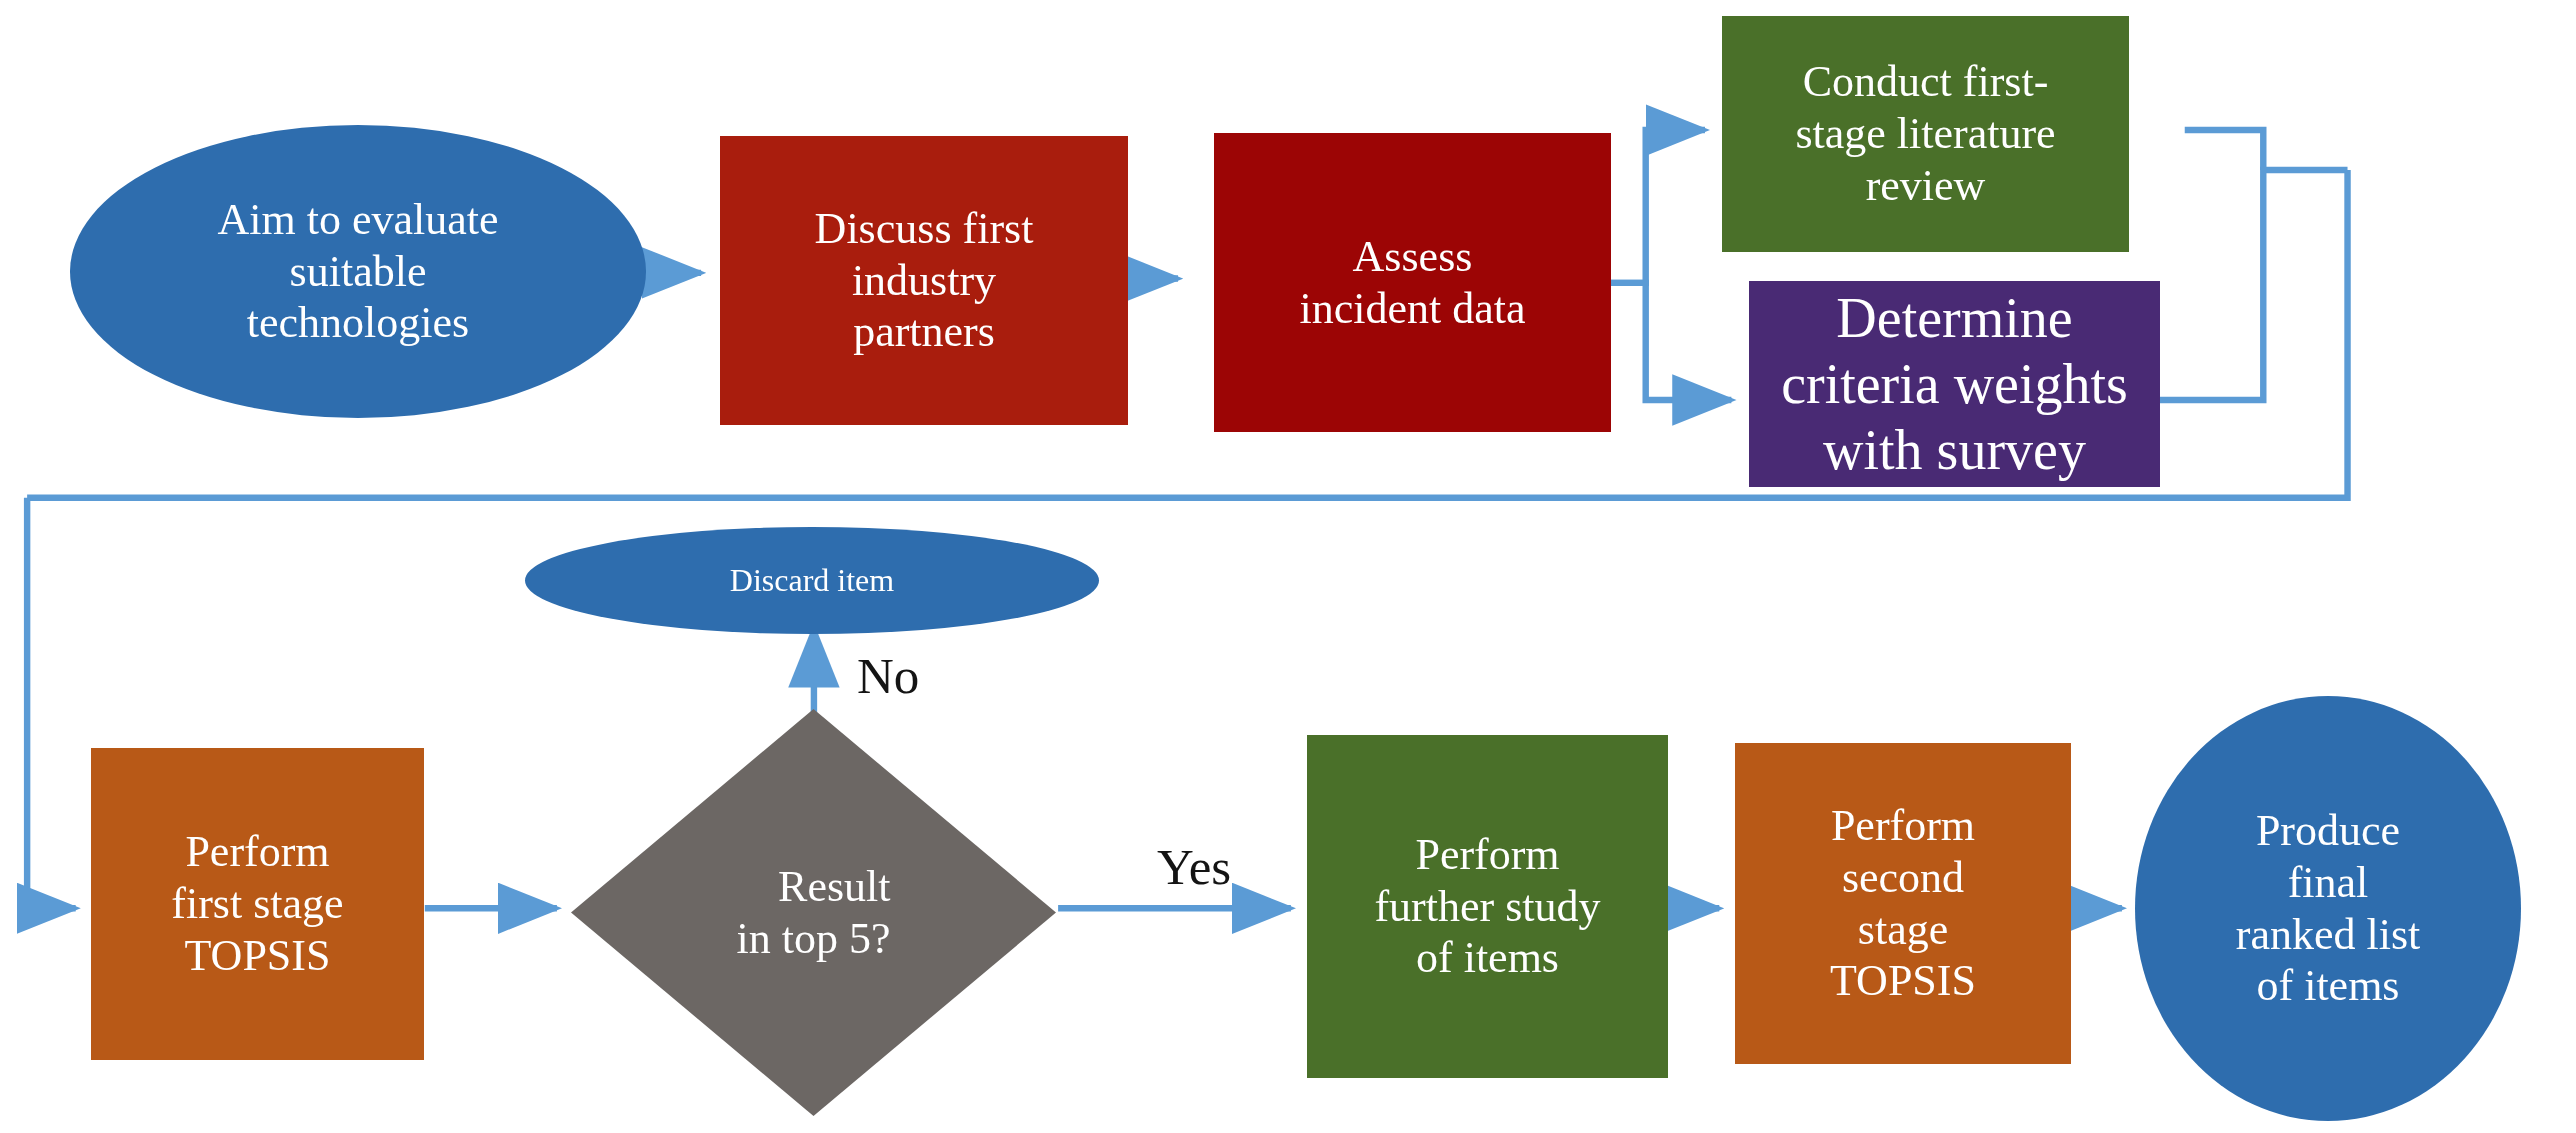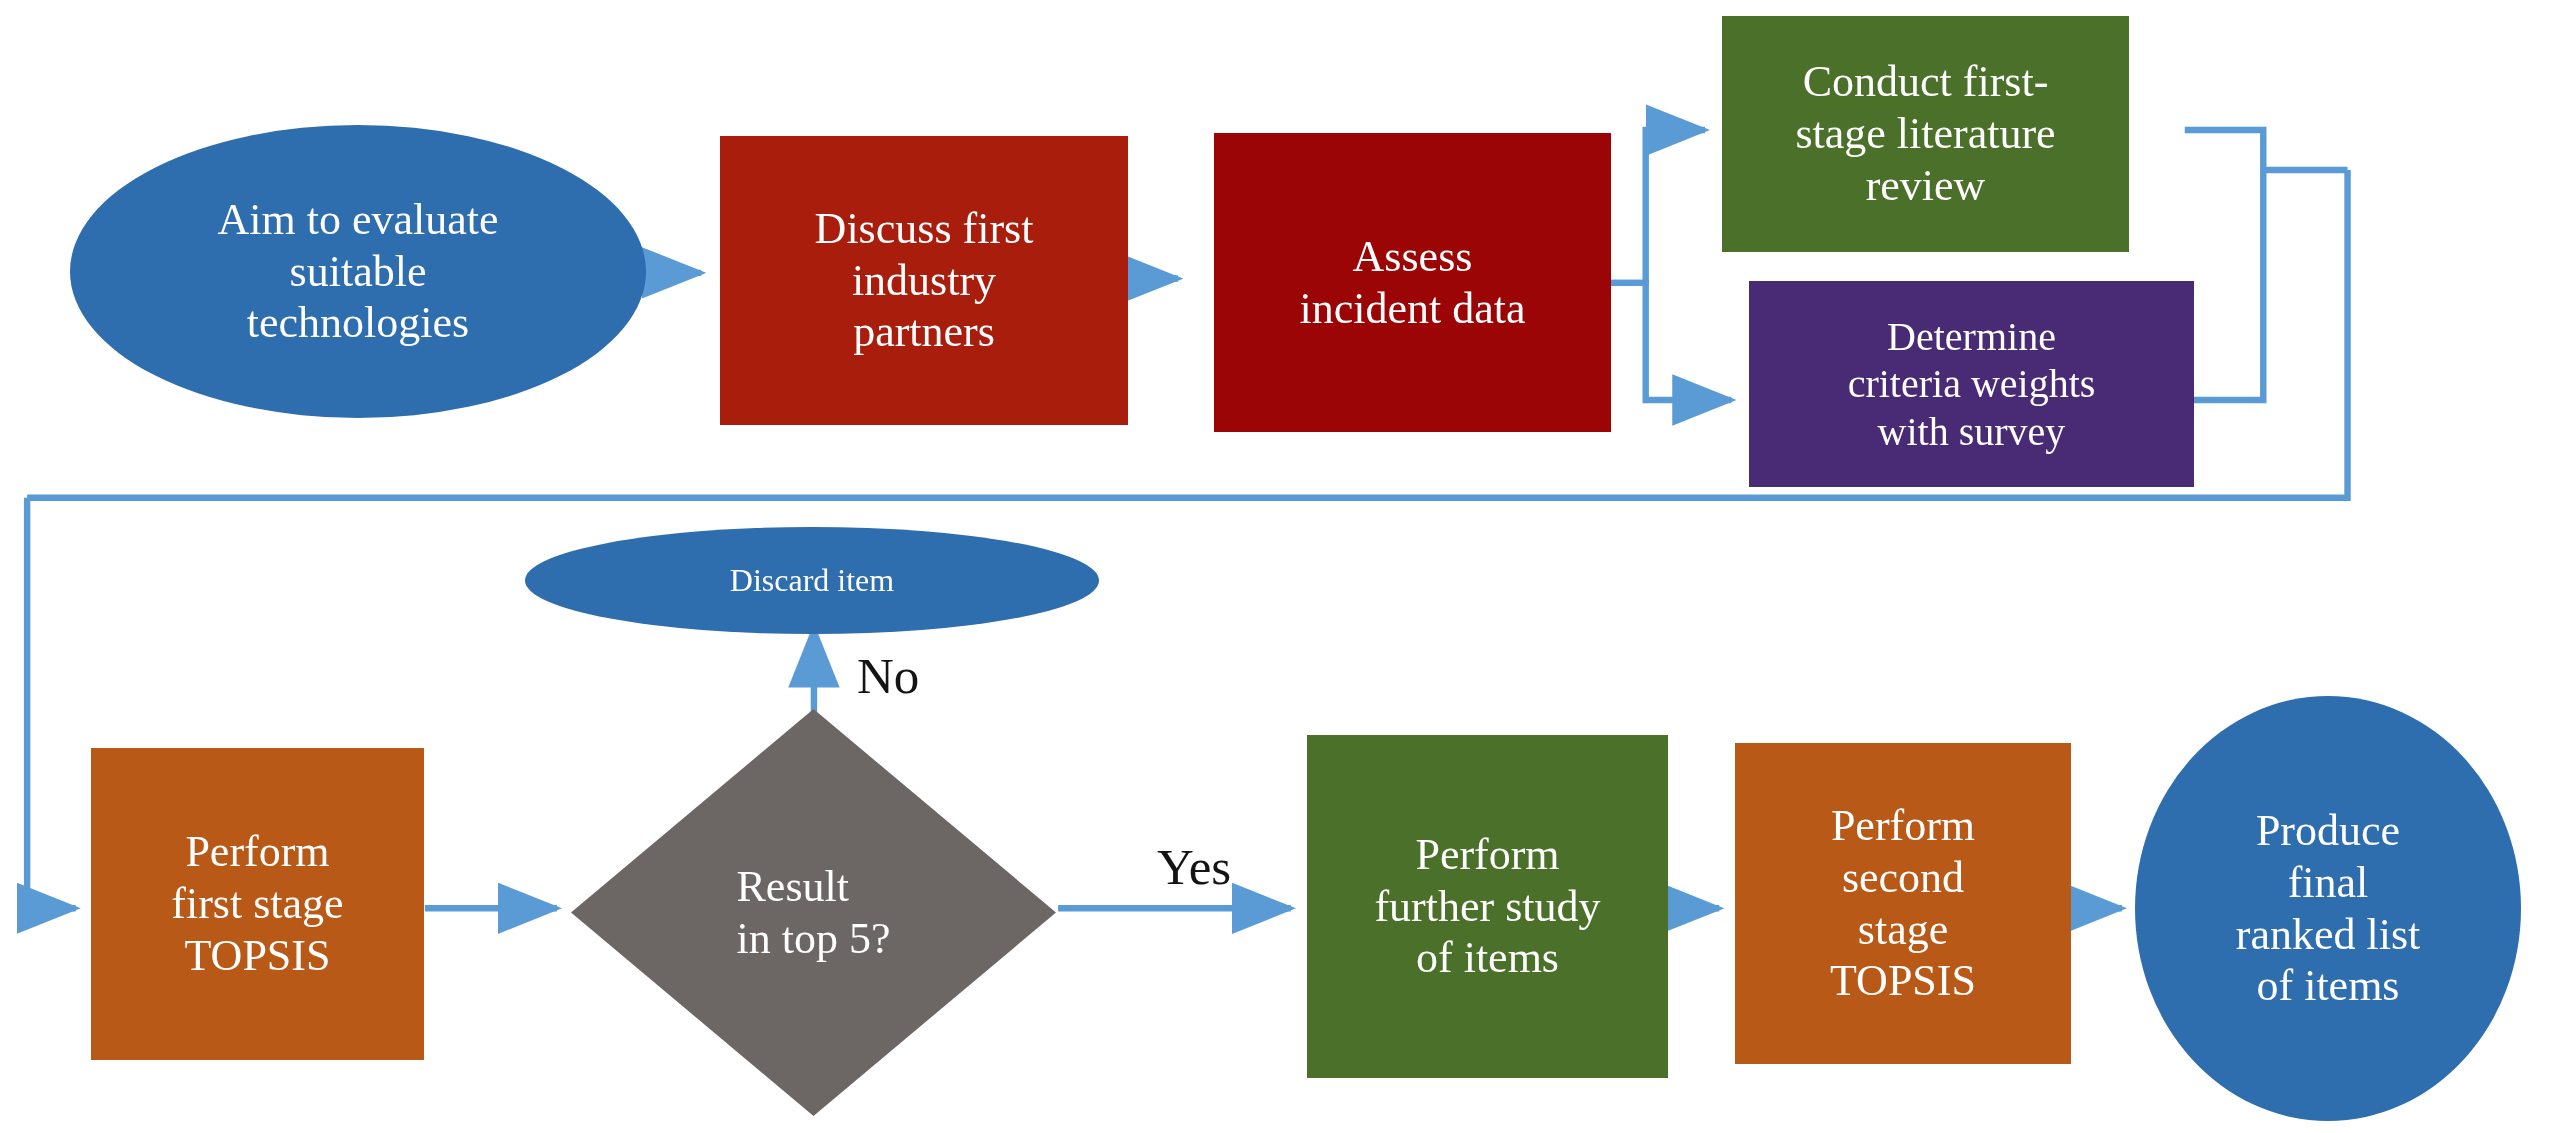--- a/index.html
+++ b/index.html
@@ -25,21 +25,21 @@
     padding:4.3px 7.1px;
     white-space:pre-line;
   }
   .rect{}
   .ellipse{border-radius:50%;}
   .diamond{
     position:absolute;
     display:flex;
     align-items:center;
     justify-content:center;
-    text-align:left;
+    text-align:right;
     color:#ffffff;
     line-height:1.18;
     white-space:pre-line;
   }
   .diamond .dshape{
     position:absolute;left:0;top:0;width:100%;height:100%;
   }
   .diamond .dlabel{position:relative;z-index:2;}
   .edge-label{
     position:absolute;
@@ -87,21 +87,21 @@
 industry
 partners</span></div>
 
   <div class="node rect" style="left: 1194px; top: 133px; width: 397px; height: 299px; font-size: 44px; background: rgb(156, 5, 5); margin-left: 20px;"><span>Assess
 incident data</span></div>
 
   <div class="node rect" style="left: 1722px; top: 15.7px; width: 407px; height: 236px; font-size: 44px; background: rgb(74, 112, 41);"><span>Conduct first-
 stage literature
 review</span></div>
 
-  <div class="node rect" style="left: 1749px; top: 281px; width: 445px; height: 206px; font-size: 40px; background: rgb(73, 42, 116);"><span>Determine
+  <div class="node rect" style="left: 1749px; top: 281px; width: 411px; height: 206px; font-size: 56px; background: rgb(73, 42, 116);"><span>Determine
 criteria weights
 with survey</span></div>
 
   <div class="node ellipse" style="left: 525px; top: 527px; width: 574px; height: 107px; font-size: 32px; background: rgb(46, 109, 174);"><span>Discard item</span></div>
 
   <div class="node rect" style="left: 91px; top: 748px; width: 333px; height: 312px; font-size: 44px; background: rgb(184, 89, 23);"><span>Perform
 first stage
 TOPSIS</span></div>
 
   <div class="diamond" style="left: 571px; top: 709px; width: 485px; height: 407px; font-size: 44px;">

